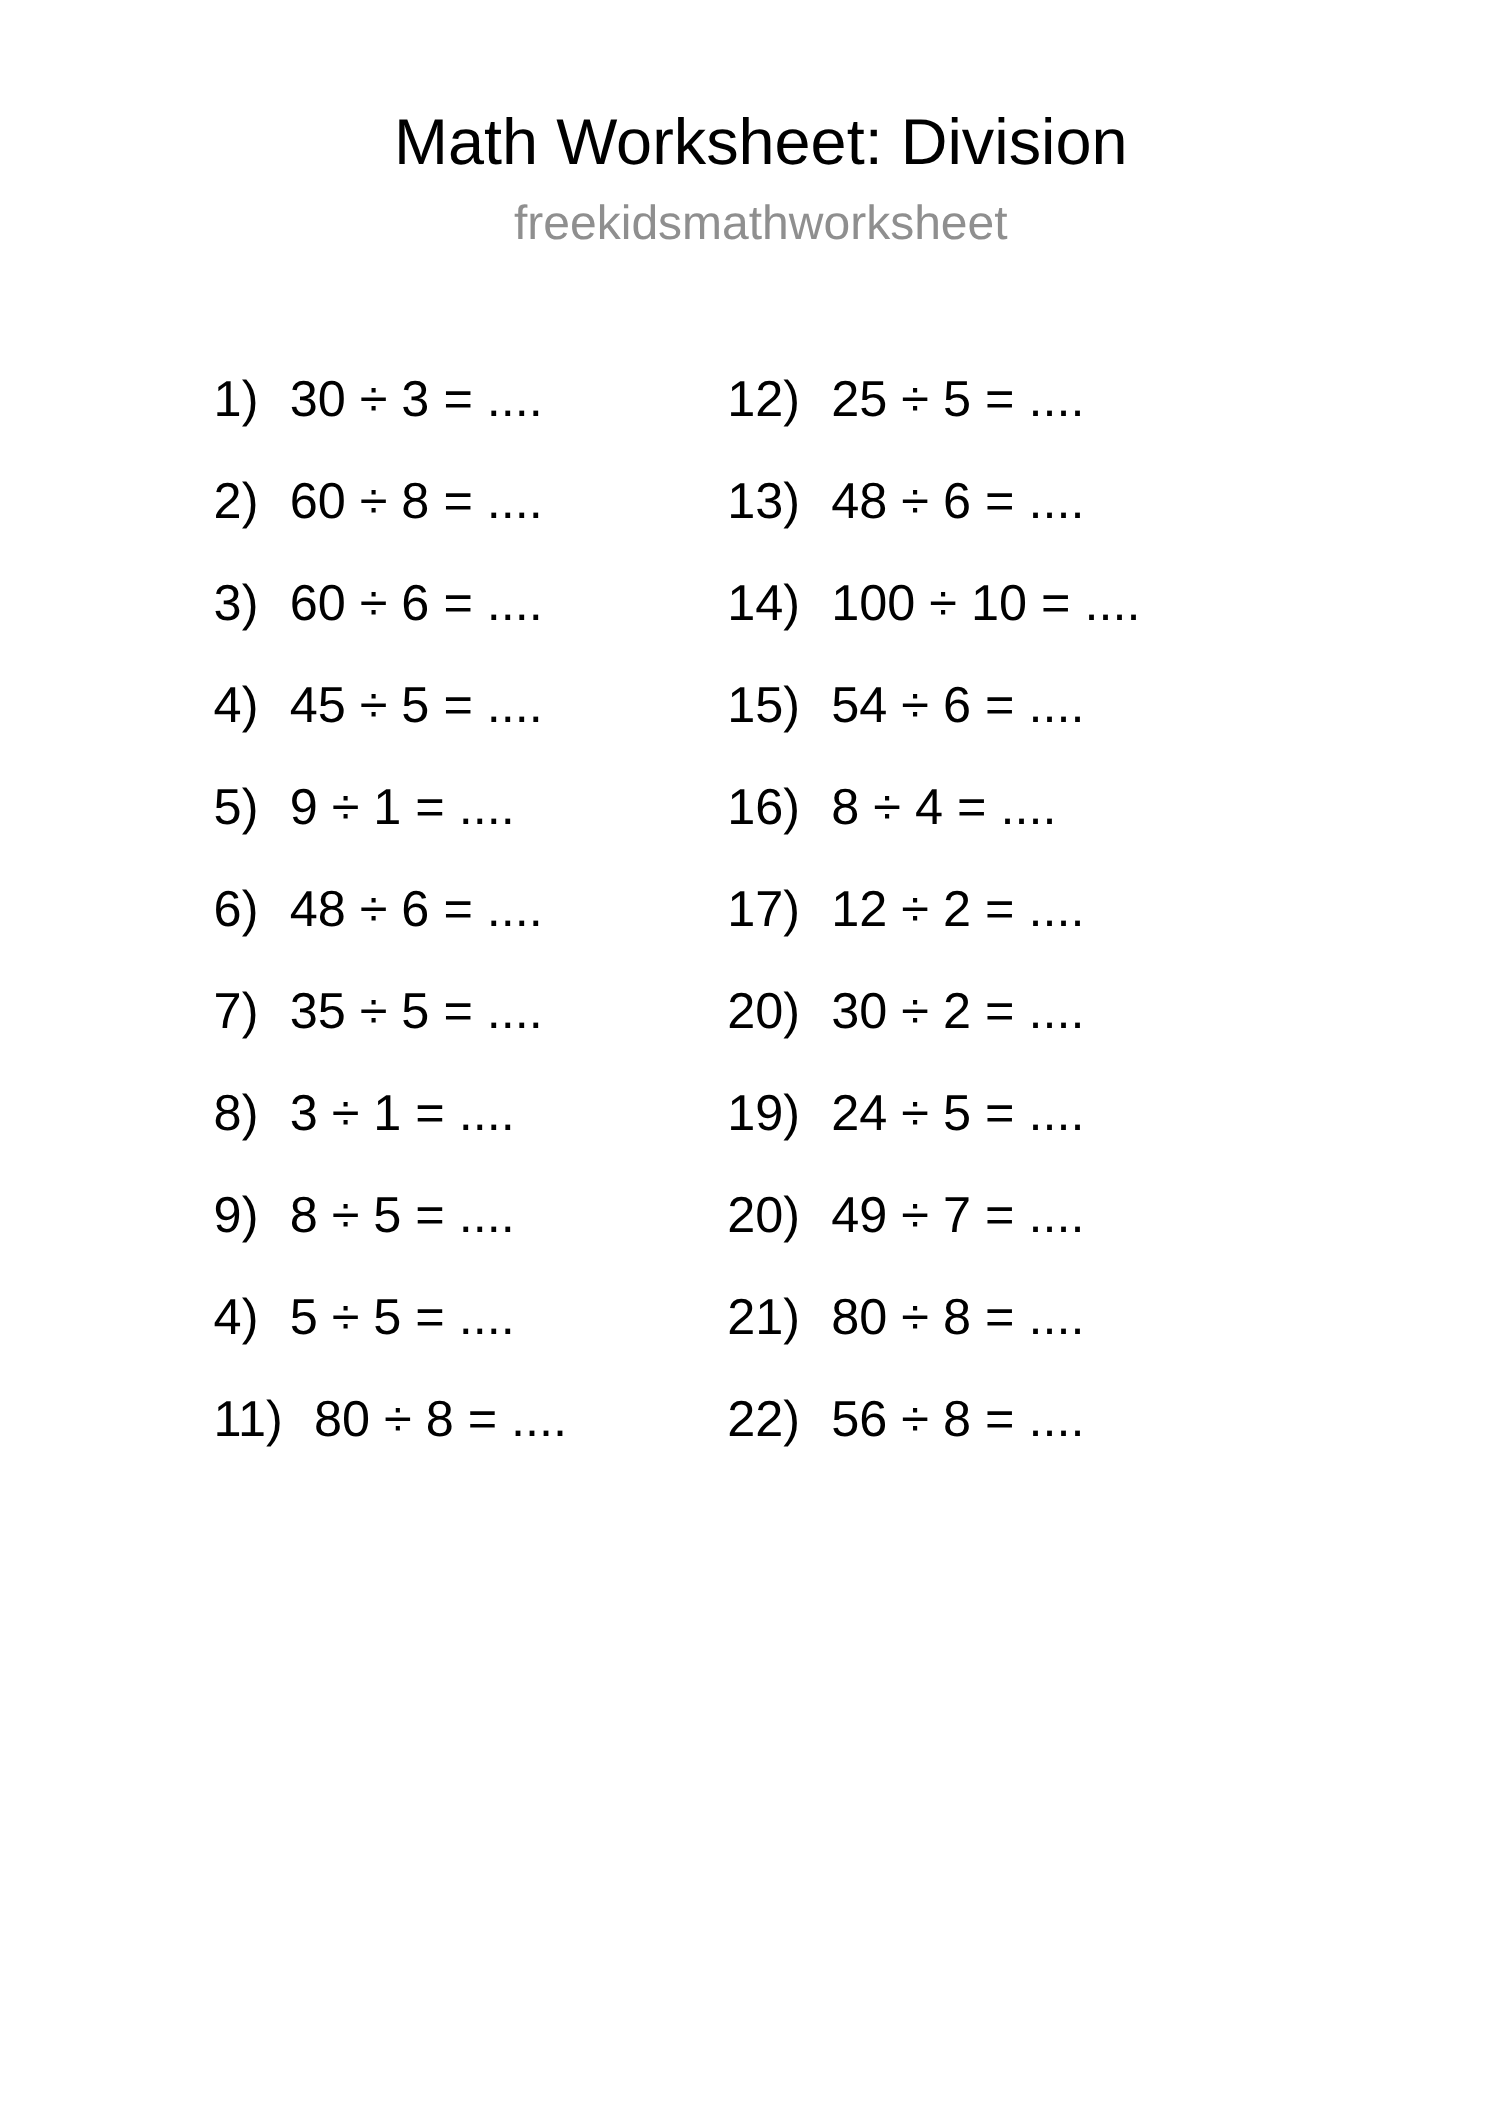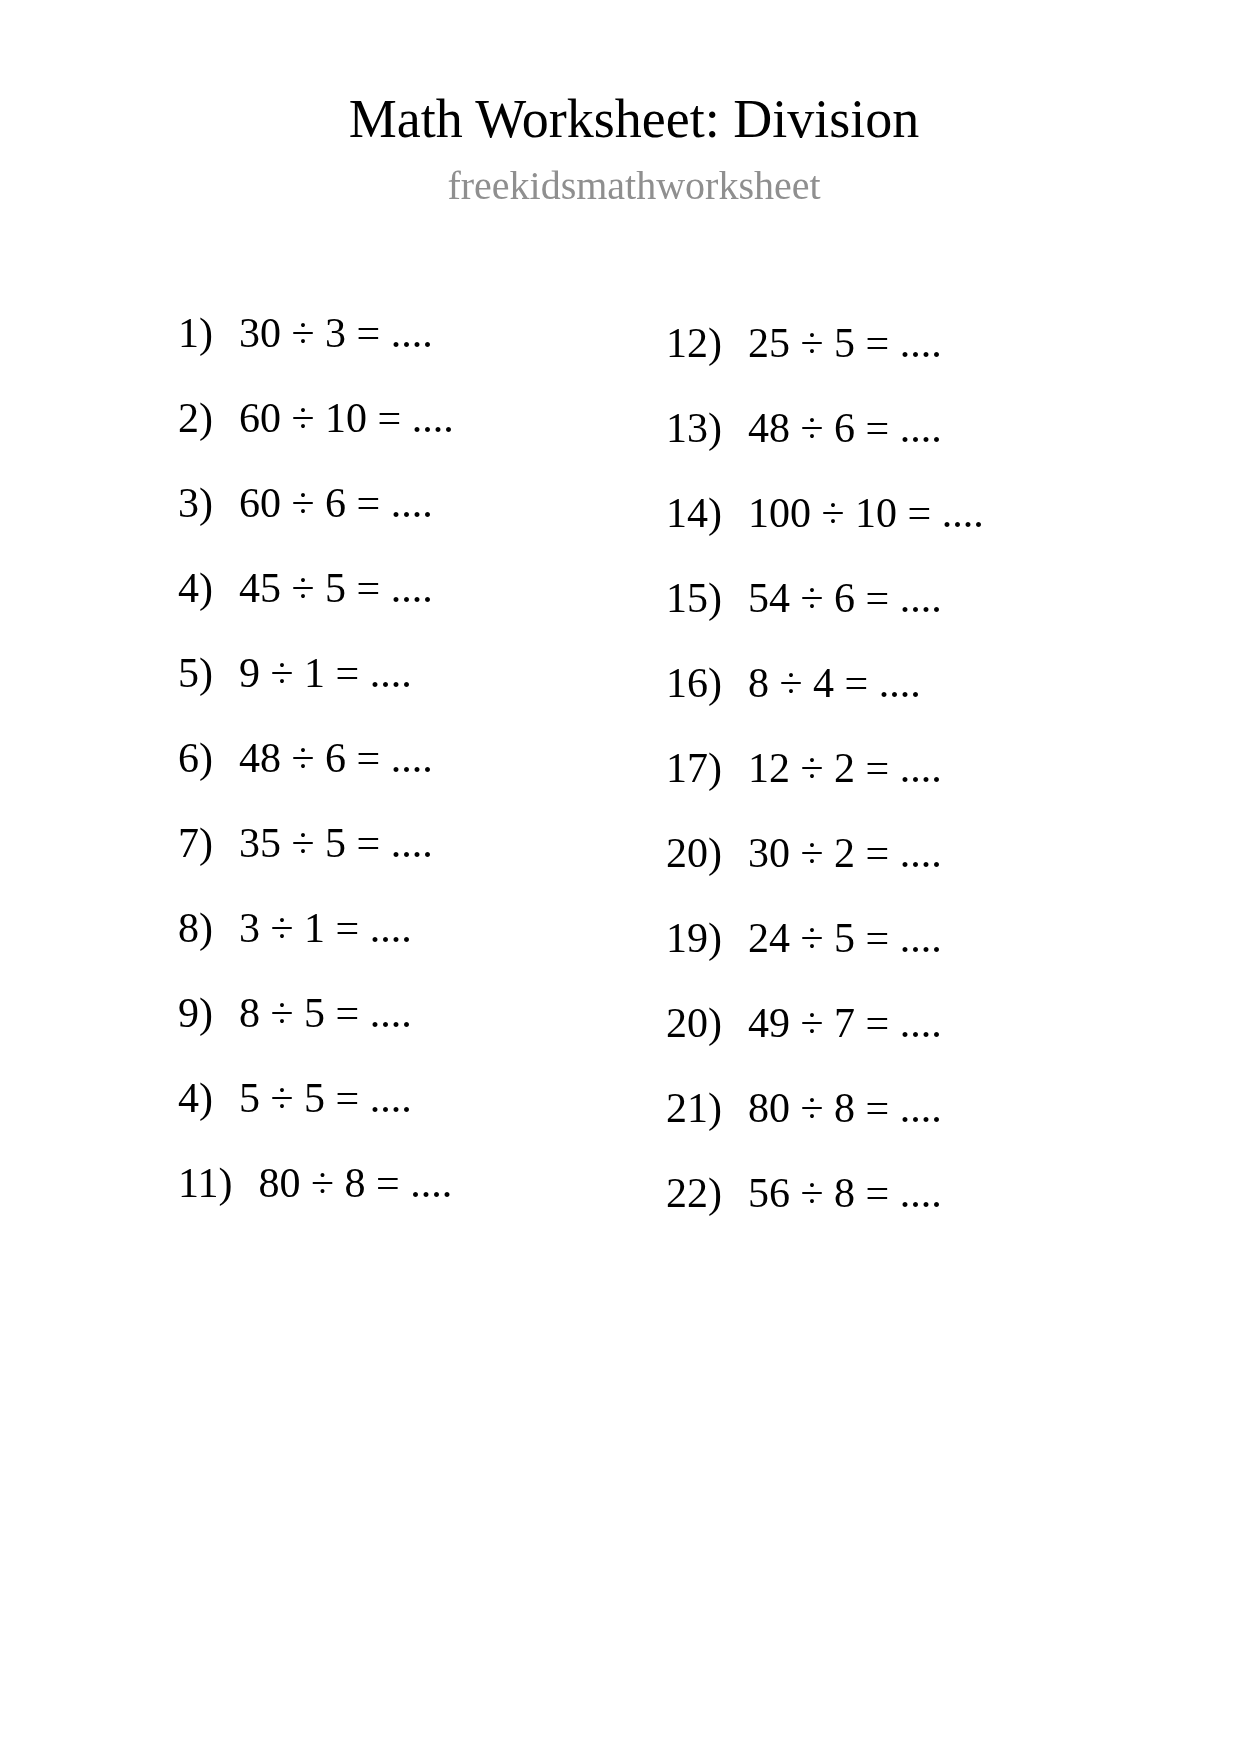--- a/index.html
+++ b/index.html
@@ -5,21 +5,21 @@
   html, body {
     margin: 0;
     padding: 0;
     background: #ffffff;
   }
   .sheet {
     position: relative;
     width: 1240px;
     height: 1285px;
     background: #ffffff;
-    font-family: Liberation Serif, serif;
+    font-family: Liberation Sans, sans-serif;
     overflow: hidden;
   }
   .header {
     position: absolute;
     top: 88px;
     left: 0;
     width: 100%;
     text-align: center;
     transform: translateX(14px);
   }
@@ -38,21 +38,21 @@
     color: #8f8f8f;
   }
   .col {
     position: absolute;
     top: 308px;
     display: flex;
     flex-direction: column;
     gap: 35px;
   }
   .col-left  { left: 178px; }
-  .col-right { left: 666px; margin-top: 10px; }
+  .col-right { left: 606px; }
   .problem {
     font-size: 42px;
     line-height: 50px;
     color: #000000;
     white-space: nowrap;
   }
   .problem .num {
     display: inline-block;
     margin-right: 26px;
   }
@@ -62,21 +62,21 @@
 
 <div class="sheet">
 
   <div class="header">
     <div class="title">Math Worksheet: Division</div>
     <div class="subtitle">freekidsmathworksheet</div>
   </div>
 
   <div class="col col-left">
     <div class="problem"><span class="num">1)</span><span class="expr">30 ÷ 3 = ....</span></div>
-    <div class="problem"><span class="num">2)</span><span class="expr">60 ÷ 10 = ....</span></div>
+    <div class="problem"><span class="num">2)</span><span class="expr">60 ÷ 8 = ....</span></div>
     <div class="problem"><span class="num">3)</span><span class="expr">60 ÷ 6 = ....</span></div>
     <div class="problem"><span class="num">4)</span><span class="expr">45 ÷ 5 = ....</span></div>
     <div class="problem"><span class="num">5)</span><span class="expr">9 ÷ 1 = ....</span></div>
     <div class="problem"><span class="num">6)</span><span class="expr">48 ÷ 6 = ....</span></div>
     <div class="problem"><span class="num">7)</span><span class="expr">35 ÷ 5 = ....</span></div>
     <div class="problem"><span class="num">8)</span><span class="expr">3 ÷ 1 = ....</span></div>
     <div class="problem"><span class="num">9)</span><span class="expr">8 ÷ 5 = ....</span></div>
     <div class="problem"><span class="num">4)</span><span class="expr">5 ÷ 5 = ....</span></div>
     <div class="problem"><span class="num">11)</span><span class="expr">80 ÷ 8 = ....</span></div>
   </div>

